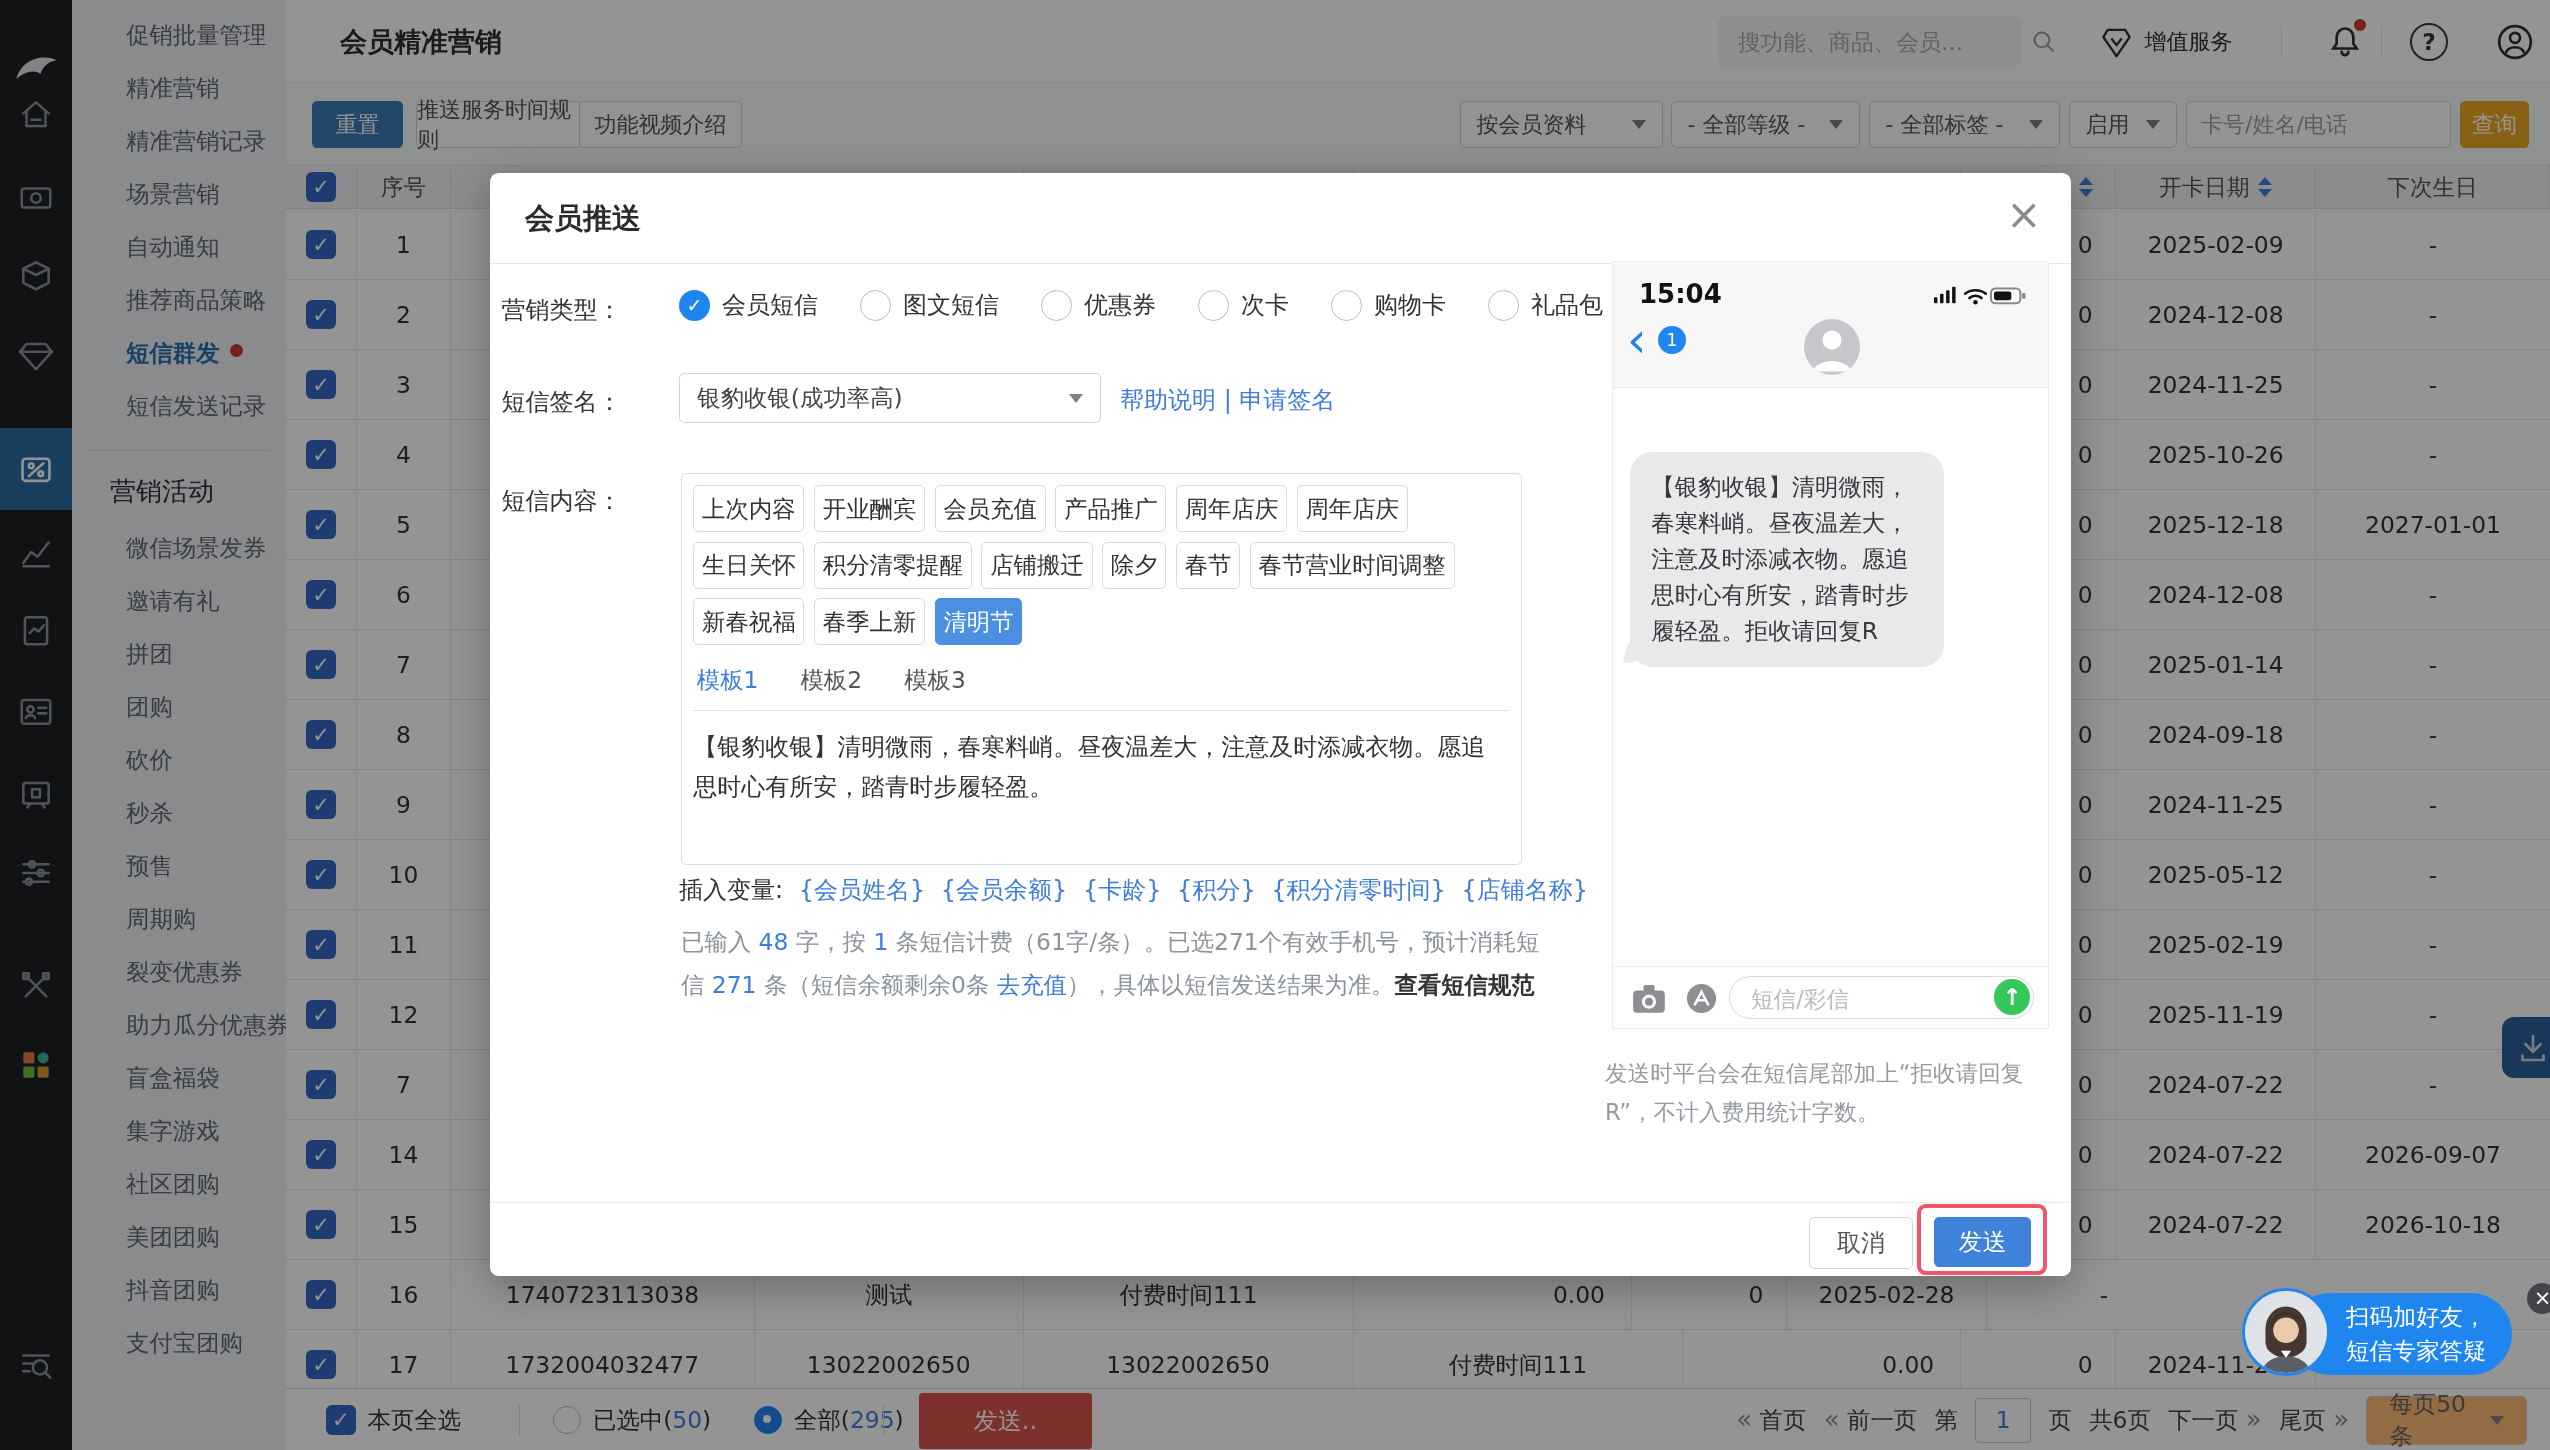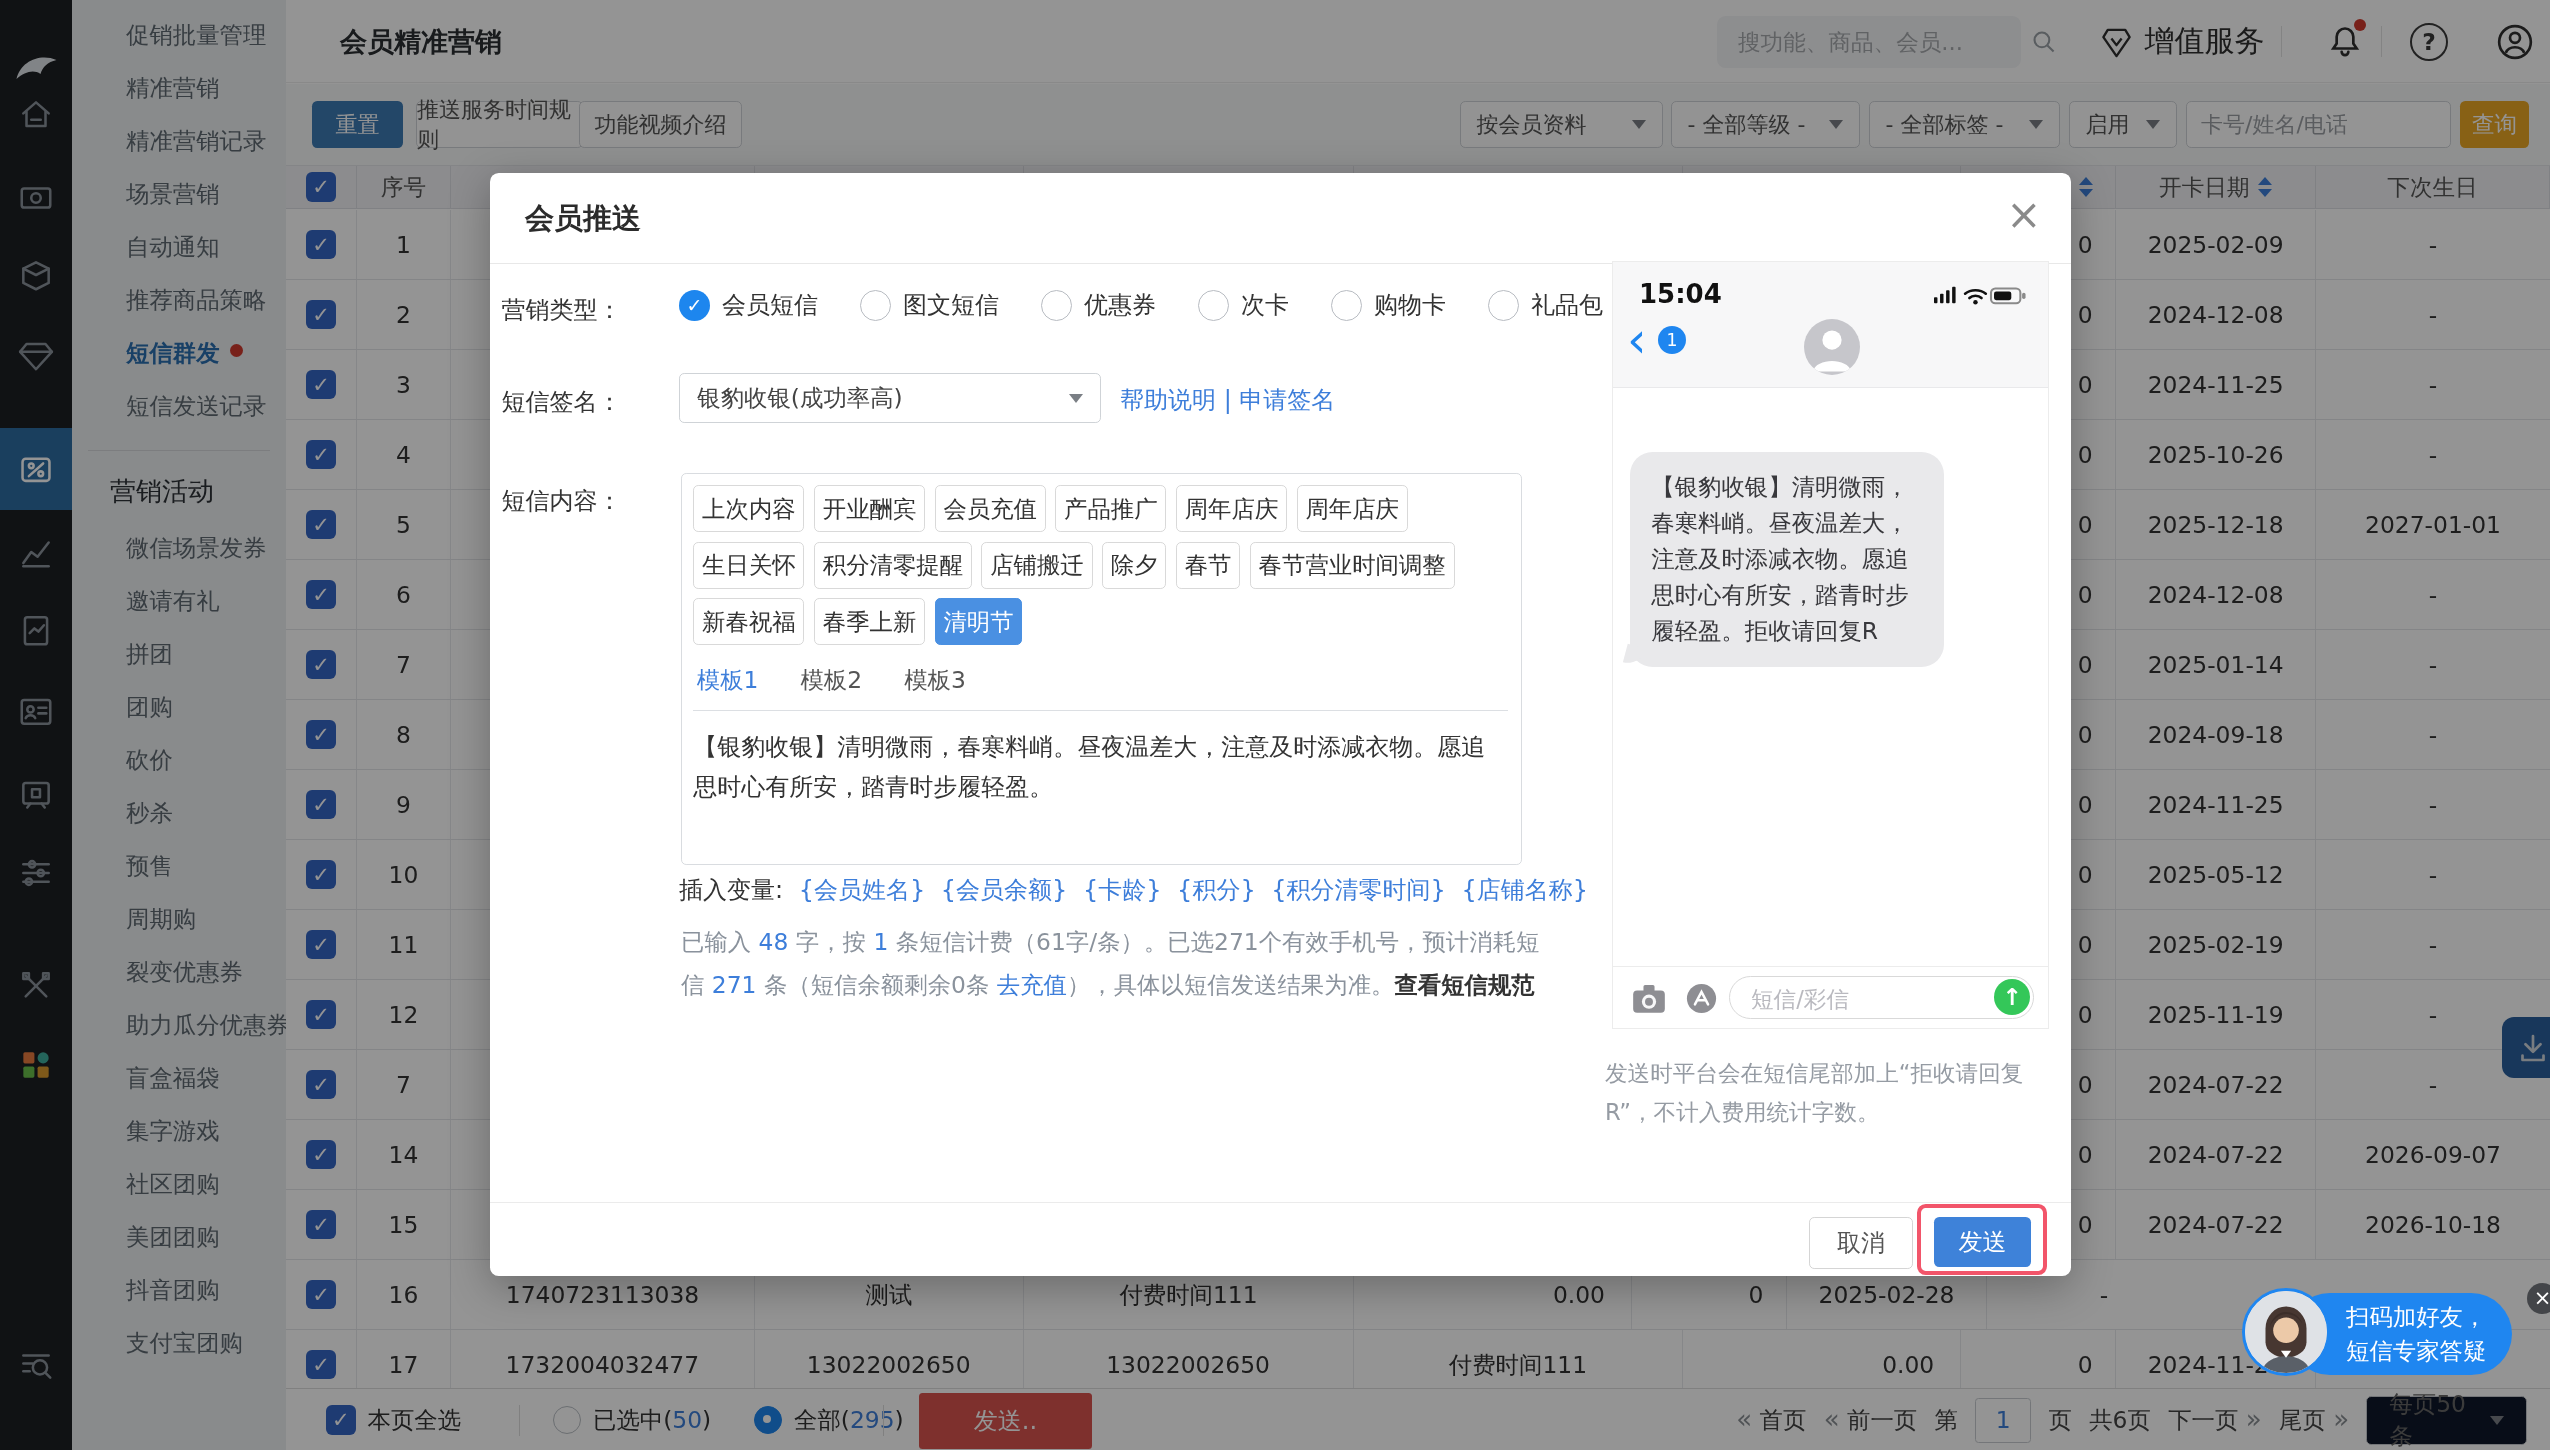--- a/index.html
+++ b/index.html
@@ -21,21 +21,21 @@
   .sb-section{height:62px;line-height:62px;padding-left:38px;font-size:26px;color:#2e3338;}
   
   .main{position:absolute;left:286px;top:0;width:2264px;height:100%;background:#fff;}
   .topbar{position:absolute;top:0;left:0;width:100%;height:83px;background:#fff;border-bottom:0.9px solid #ececec;box-sizing:border-box;}
   .page-title{position:absolute;left:54px;top:0;line-height:83px;font-size:27px;font-weight:600;color:#2b2f33;}
   .search-box{position:absolute;left:1431px;top:15.6px;width:304px;height:52px;background:#f3f4f6;border-radius:8.7px;display:flex;align-items:center;}
   .search-box input{flex:1;border:none;background:transparent;outline:none;font-size:22.6px;color:#555;padding:0 8.7px 0 21px;font-family:inherit;}
   .search-box input::placeholder{color:#a6a9ad;}
   .hd-ico{position:absolute;top:0;height:83px;display:flex;align-items:center;justify-content:center;}
   .hd-sep{position:absolute;top:26px;width:0.9px;height:31px;background:#e2e2e2;}
-  .vas{position:absolute;left:1813px;top:0;height:83px;display:flex;align-items:center;gap:10.4px;font-size:30px;color:#2f2f2f;cursor:pointer;}
+  .vas{position:absolute;left:1813px;top:0;height:83px;display:flex;align-items:center;gap:10.4px;font-size:22px;color:#2f2f2f;cursor:pointer;}
   .bell-wrap{position:absolute;left:2039px;top:21px;width:43px;height:43px;}
   .bell-dot{position:absolute;right:1.7px;top:-1.7px;width:12px;height:12px;border-radius:50%;background:#cf3a2e;}
   .qmark{position:absolute;left:2124px;top:22.6px;width:38px;height:38px;border:2.6px solid #3a3a3a;border-radius:50%;box-sizing:border-box;
          display:flex;align-items:center;justify-content:center;font-size:23.4px;color:#3a3a3a;font-weight:bold;}
   
   .toolbar{position:absolute;top:84px;left:0;width:100%;height:82px;background:#f7f8f9;border-bottom:0.9px solid #e3e5e8;box-sizing:border-box;}
   .tb-btn{position:absolute;top:17.3px;height:47px;display:flex;align-items:center;justify-content:center;font-size:22px;border-radius:5.2px;box-sizing:border-box;cursor:pointer;}
   .tb-primary{background:#3d7ab3;color:#fff;}
   .tb-plain{background:#fdfdfd;border:0.9px solid #cfd3d7;color:#555;}
   .sel{position:absolute;top:17.3px;height:47px;border:0.9px solid #cfd3d7;border-radius:5.2px;background:#fdfdfd;color:#555;
@@ -67,21 +67,21 @@
   .vline{position:absolute;top:15.6px;width:0.9px;height:31px;background:#ddd;}
   .radio-s{width:28px;height:28px;border-radius:50%;border:1.7px solid #b9bec4;background:#fff;box-sizing:border-box;cursor:pointer;}
   .radio-s.on{border:1.7px solid #1d86ee;background:#1d86ee;position:relative;}
   .radio-s.on:after{content:"";position:absolute;left:7.8px;top:7.8px;width:8.7px;height:8.7px;border-radius:50%;background:#fff;}
   .blue-num{color:#3d7eda;}
   .send-red{position:absolute;left:633px;top:3.5px;width:173px;height:56px;background:#d9534f;color:#fff;font-size:24px;border-radius:3.5px;
             display:flex;align-items:center;justify-content:center;cursor:pointer;}
   .pager{position:absolute;right:22.6px;top:0;height:62px;display:flex;align-items:center;gap:17.3px;font-size:23.4px;color:#444;}
   .pager .chev{color:#8a8f94;font-size:26px;}
   .pg-box{width:54px;height:43px;border:0.9px solid #c9ccd0;border-radius:3.5px;background:#fff;color:#3d7eda;display:flex;align-items:center;justify-content:center;}
-  .pp-box{width:161px;height:49px;border:0.9px solid #c9ccd0;border-radius:5.2px;background:#0f172a;color:#666;display:flex;align-items:center;justify-content:flex-end;padding:0 22px;box-sizing:border-box;cursor:pointer;}
+  .pp-box{width:161px;height:49px;border:0.9px solid #c9ccd0;border-radius:5.2px;background:#fdba74;color:#666;display:flex;align-items:center;justify-content:flex-end;padding:0 22px;box-sizing:border-box;cursor:pointer;}
   
   .overlay{position:absolute;inset:0;background:rgba(0,0,0,0.42);z-index:5;}
   .dl-fab{position:absolute;left:2502px;top:1017px;width:62px;height:61px;background:#2a5f9e;border-radius:12px;z-index:4;
           display:flex;align-items:center;justify-content:center;cursor:pointer;}
   
   .modal{position:absolute;left:490px;top:173px;width:1581px;height:1103px;background:#fff;border-radius:8.7px;z-index:10;
          box-shadow:0 10.4px 42px rgba(0,0,0,.28);}
   .m-head{position:absolute;top:0;left:0;width:100%;height:91px;border-bottom:0.9px solid #e8e8e8;box-sizing:border-box;}
   .m-title{position:absolute;left:35px;top:0;line-height:91px;font-size:29px;font-weight:bold;color:#2b2b2b;}
   .m-close{position:absolute;right:29.5px;top:21px;font-size:42px;color:#8a8a8a;cursor:pointer;line-height:1;}

